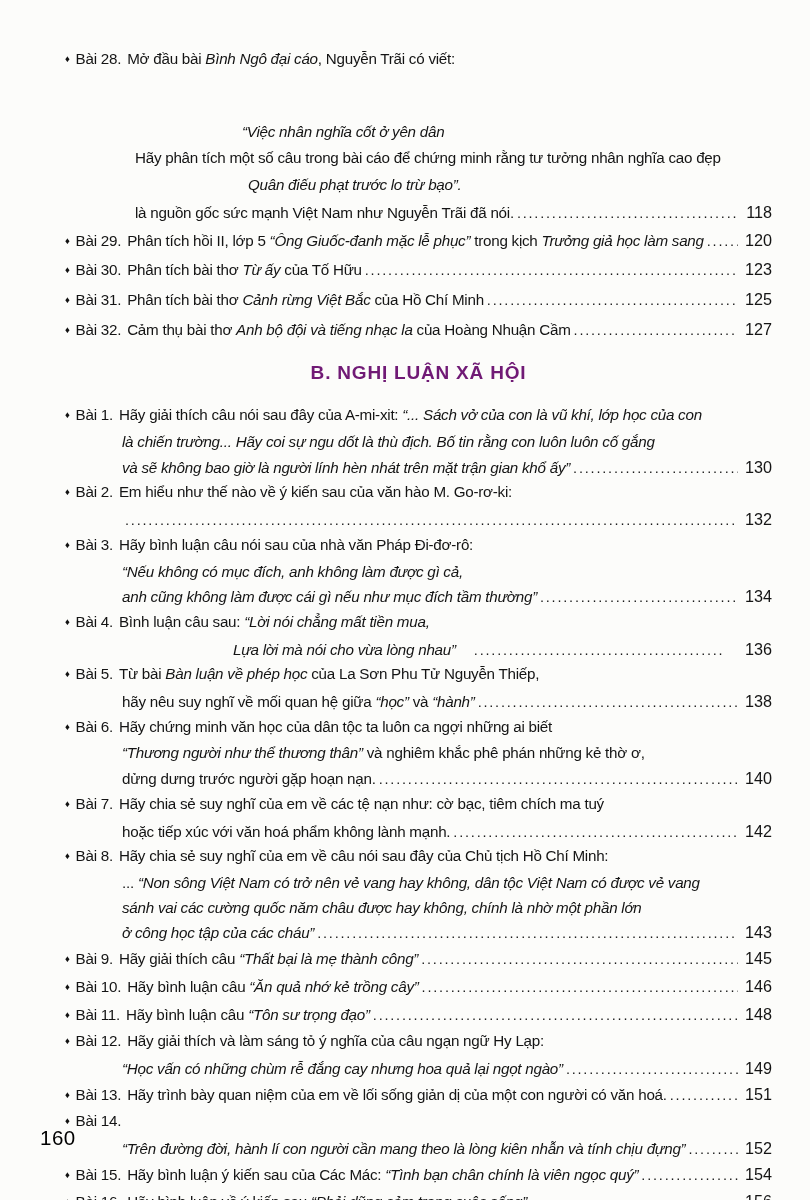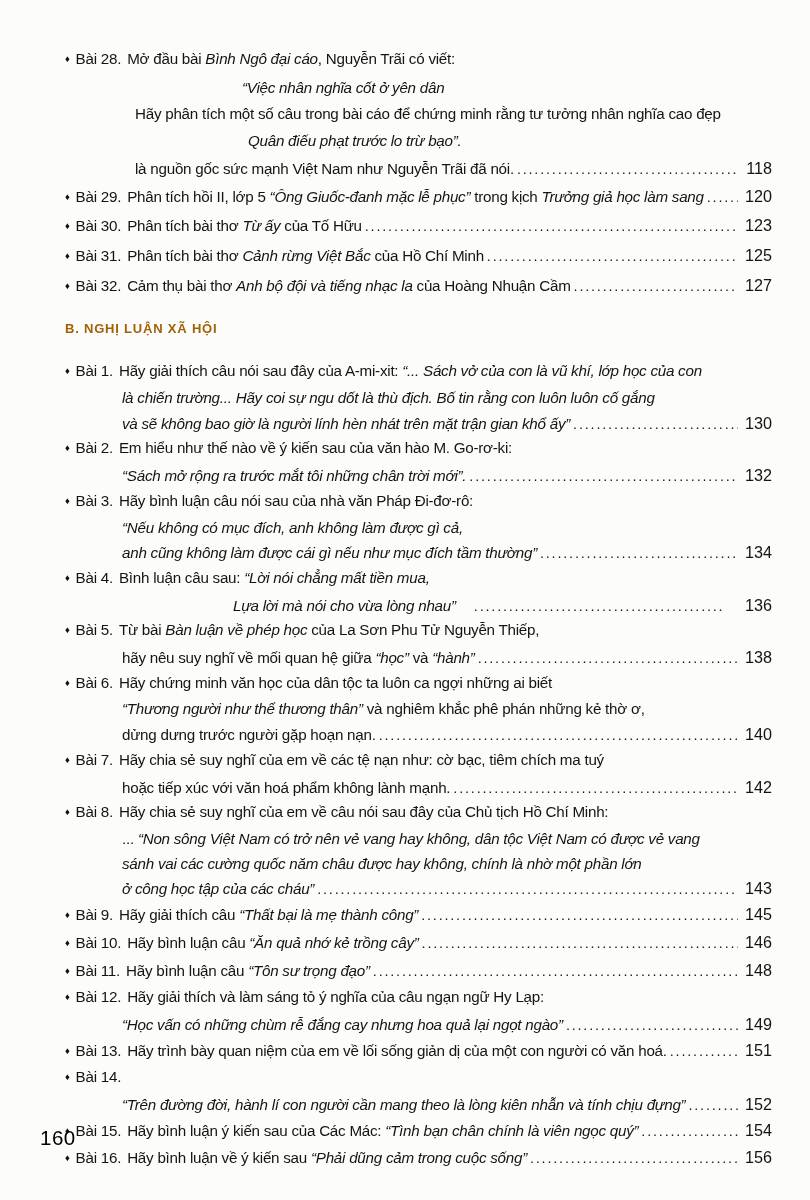--- a/index.html
+++ b/index.html
@@ -13,30 +13,30 @@
   .row{display:flex;align-items:baseline;white-space:nowrap;}
   .sec-a .row{line-height:26.7px;}
   .sec-b .row{line-height:24.7px;}
   .bullet{flex:none;font-size:9.5px;margin-right:6px;position:relative;top:-2px;color:#111;}
   .label{flex:none;font-weight:400;margin-right:6px;}
   .txt{flex:none;}
   .it{font-style:italic;}
   .ind-first{padding-left:0;}
   .ind-cont{padding-left:57px;}
   .sec-a .ind-cont{padding-left:70px;}
-  .ind-q1{padding-left:177px;}
+  .ind-q1{padding-left:177px;margin-top:44px;}
   .ind-q2{padding-left:183px;}
   .ind-q4{padding-left:168px;gap:15px;}
   .dots{flex:1 1 0;min-width:6px;overflow:hidden;white-space:nowrap;margin:0 7px 0 3px;color:#1a1a1a;}
   .dots::after{
     content:"........................................................................................................................................................................................";
     letter-spacing:1.8px;font-size:14.5px;
   }
   .pg{flex:none;min-width:27px;text-align:right;font-size:16.2px;letter-spacing:0;}
-  .sec-head{font-weight:700;font-size:13px;letter-spacing:0.8px;margin:15px 0 17px;line-height:26px;color:#a16207;}
+  .sec-head{font-weight:700;font-size:19px;text-align:center;letter-spacing:0.8px;margin:15px 0 17px;line-height:26px;color:#701a75;}
   .folio{position:absolute;left:40px;top:1126px;font-size:20.5px;letter-spacing:0.5px;color:#000000;}
 </style>
 </head>
 <body>
 
 <div class="page">
   <main class="toc">
     <section class="sec-a">
       <div id="list-a">
           <div class="entry">
@@ -116,21 +116,20 @@
               <span class="pg">130</span>
             </div>
           </div>
           <div class="entry">
             <div class="row ind-first">
               <span class="bullet">♦</span>
               <span class="label">Bài 2.</span>
               <span class="txt"><span>Em hiểu như thế nào về ý kiến sau của văn hào M. Go-rơ-ki:</span></span>
             </div>
             <div class="row ind-cont">
-              <span class="txt"><span class="it">“Sách mở rộng ra trước mắt tôi những chân trời mới”. </span></span>
               <span class="dots"></span>
               <span class="pg">132</span>
             </div>
           </div>
           <div class="entry">
             <div class="row ind-first">
               <span class="bullet">♦</span>
               <span class="label">Bài 3.</span>
               <span class="txt"><span>Hãy bình luận câu nói sau của nhà văn Pháp Đi-đơ-rô:</span></span>
             </div>

